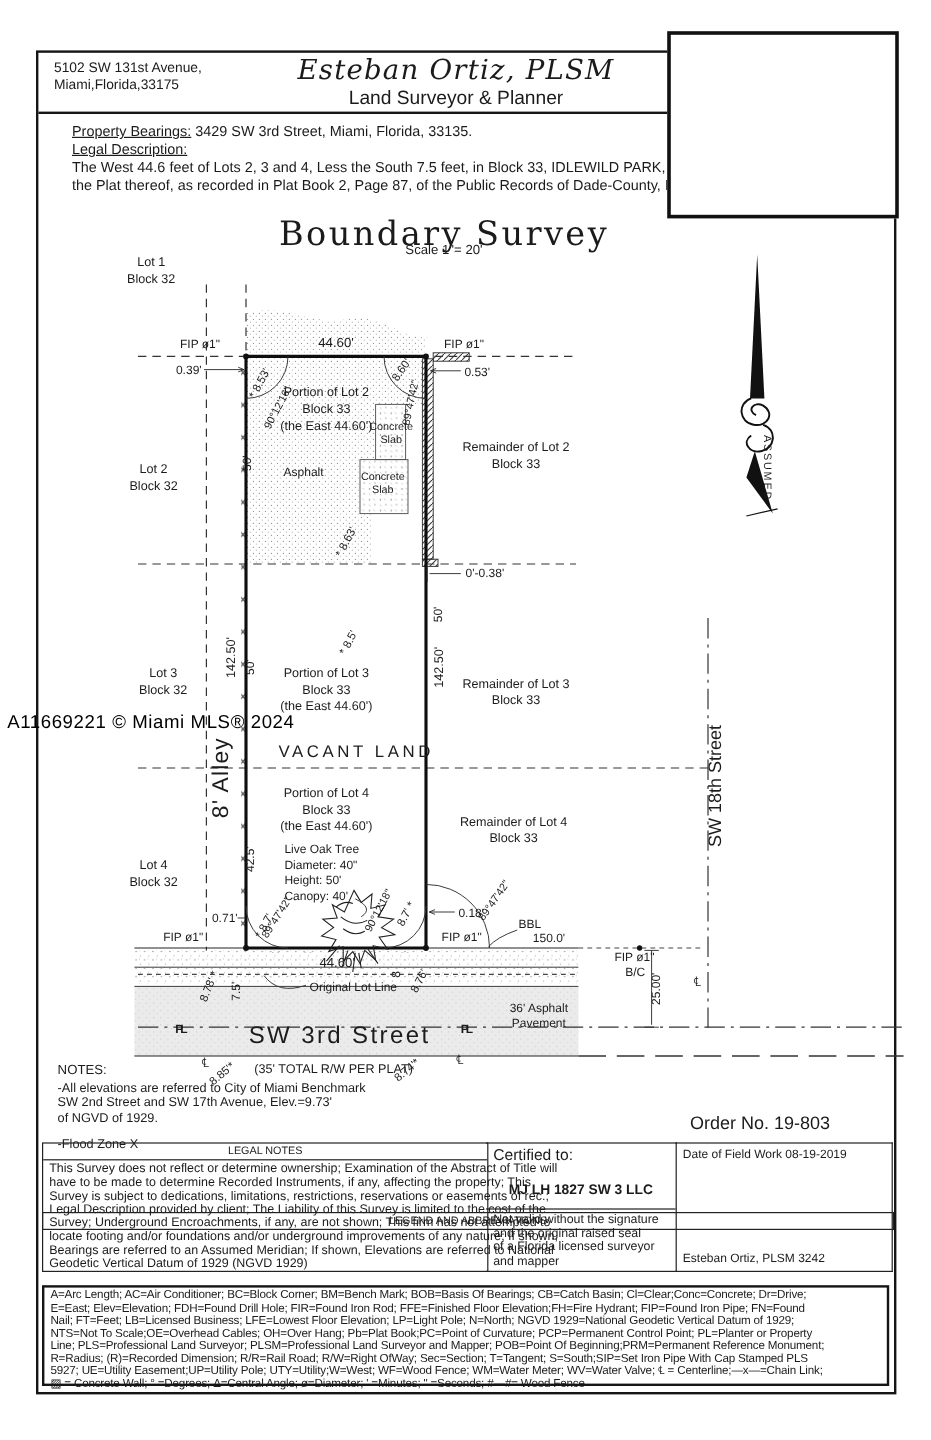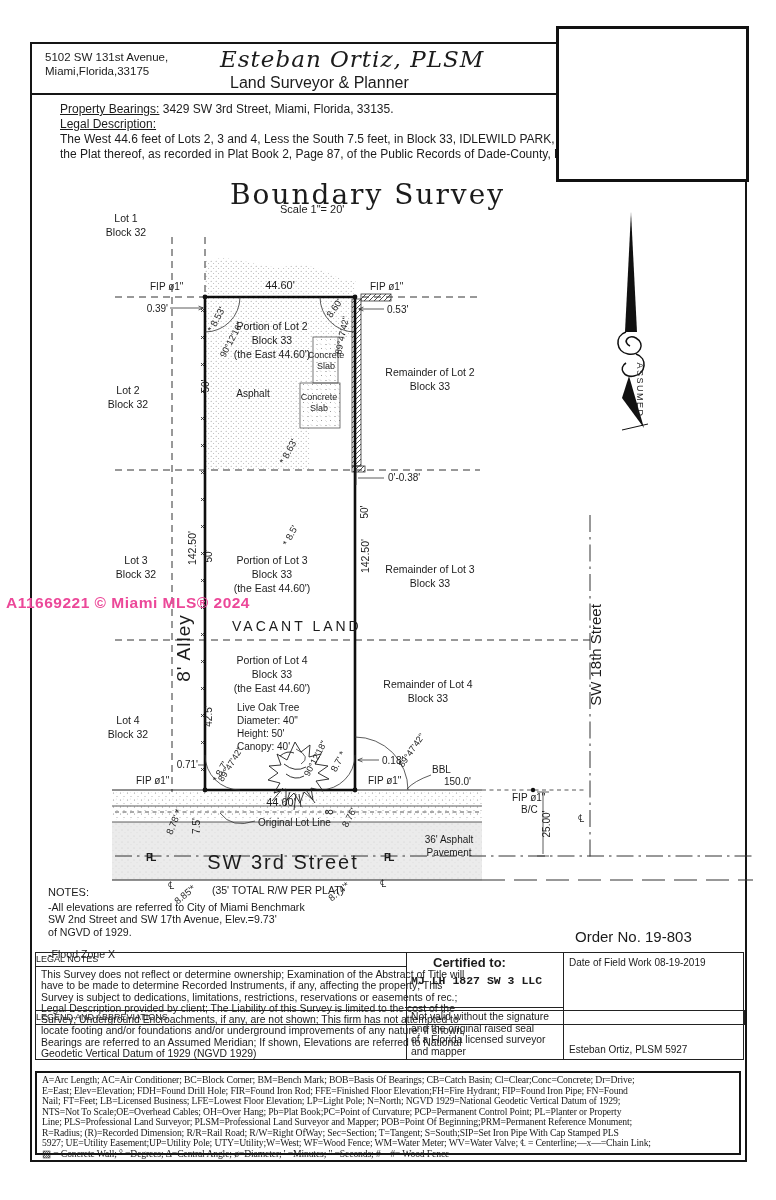--- a/index.html
+++ b/index.html
@@ -1,38 +1,38 @@
 <!DOCTYPE html>
 <html><head>
 <meta charset="utf-8">
 <style>
   html,body{margin:0;padding:0;background:#fff;}
   .page{position:relative;width:776px;height:1200px;background:#fff;overflow:hidden;
         font-family:"Liberation Sans",sans-serif;color:#1b1b1b;}
   .abs{position:absolute;}
   .bx{border:2px solid #151515;}
   .thin{border:1.2px solid #222;}
-  .ctr{}
+  .ctr{text-align:center;}
   .nw{white-space:nowrap;}
   .serif{font-family:"DejaVu Serif","Liberation Serif",serif;}
   .u{text-decoration:underline;}
   svg text{font-family:"Liberation Sans",sans-serif;fill:#1c1c1c;}
   svg .mid{text-anchor:middle;}
   svg .end{text-anchor:end;}.s9{font-size:9px}.s95{font-size:9.5px}.s10{font-size:10px}
   .s105{font-size:10.5px}.s11{font-size:11px}.s15{font-size:15px}
   .s19{font-size:19px;letter-spacing:1px}.s20{font-size:20px;letter-spacing:2px}
   .ln{stroke:#222;stroke-width:1;fill:none}
   .ln8{stroke:#333;stroke-width:.8;fill:none}
   .hv{stroke:#0e0e0e;stroke-width:2.6;fill:none}
   .dsh{stroke:#333;stroke-width:1;fill:none;stroke-dasharray:7 5}
   .dsh2{stroke:#444;stroke-width:.9;fill:none;stroke-dasharray:4 3.5}
   .dd{stroke:#333;stroke-width:1;fill:none;stroke-dasharray:17 5 2.5 5}
   .ldsh{stroke:#333;stroke-width:1.1;fill:none;stroke-dasharray:23 9}
-  .wmk{color:#ec4899;letter-spacing:.5px;font-weight:bold;}
-  .legend-line{font-size:9.7px;line-height:10.5px;letter-spacing:-.15px;white-space:nowrap;font-family:Liberation Serif, serif;}
+  .wmk{color:#000000;letter-spacing:.5px;}
+  .legend-line{font-size:9.7px;line-height:10.5px;letter-spacing:-.15px;white-space:nowrap;}
   .legal-line{font-size:10.4px;line-height:11.3px;white-space:nowrap;}
 </style>
 </head>
 <body>
 
 <div class="page">
 
   <div class="abs bx" style="left:30px;top:42px;width:713px;height:1116px;"></div>
 
   <div class="abs" style="left:32px;top:93px;width:711px;border-top:2px solid #151515;"></div>
@@ -274,34 +274,34 @@
       <div class="legal-line">Legal Description provided by client; The Liability of this Survey is limited to the cost of the</div>
       <div class="legal-line">Survey; Underground Encroachments, if any, are not shown; This firm has not attempted to</div>
       <div class="legal-line">locate footing and/or foundations and/or underground improvements of any nature; If shown,</div>
       <div class="legal-line">Bearings are referred to an Assumed Meridian; If shown, Elevations are referred to National</div>
       <div class="legal-line">Geodetic Vertical Datum of 1929 (NGVD 1929)</div>
     </div>
   </div>
 
   <div class="abs thin" style="left:405px;top:952px;width:158px;height:106px;border-left:none;">
     <div style="height:50px;border-bottom:1.2px solid #222;padding:2px 6px;">
-      <div style="font-size:13px;font-weight:bold;margin-left:22px;">Certified to:</div>
-      <div class="ctr" style="font-size:11.5px;font-weight:bold;margin-top:4px;font-family:Liberation Mono, monospace;">MJ LH 1827 SW 3 LLC</div>
+      <div style="font-size:13px;font-weight:normal;">Certified to:</div>
+      <div class="ctr" style="font-size:11.5px;font-weight:bold;margin-top:16px;">MJ LH 1827 SW 3 LLC</div>
     </div>
     <div style="padding:3px 6px;font-size:10.3px;line-height:11.6px;">
       <div>Not valid without the signature</div>
       <div>and the original  raised seal</div>
       <div>of a Florida licensed surveyor</div>
       <div>and mapper</div>
     </div>
   </div>
 
   <div class="abs thin" style="left:563px;top:952px;width:180px;height:106px;border-left:none;">
     <div style="padding:4px 6px;font-size:10px;">Date of Field Work 08-19-2019</div>
-    <div style="position:absolute;left:6px;bottom:4px;font-size:10px;">Esteban Ortiz, PLSM 5927</div>
+    <div style="position:absolute;left:6px;bottom:4px;font-size:10px;">Esteban Ortiz, PLSM 3242</div>
   </div>
 
   <div class="abs thin ctr" style="left:35px;top:1010px;width:708px;height:13px;font-size:9px;line-height:13px;">LEGEND AND ABBREVIATIONS</div>
   <div class="abs bx" style="left:35px;top:1071px;width:706px;height:84px;padding:2px 5px;box-sizing:border-box;">
     <div class="legend-line">A=Arc Length; AC=Air Conditioner; BC=Block Corner; BM=Bench Mark; BOB=Basis Of Bearings; CB=Catch Basin; Cl=Clear;Conc=Concrete; Dr=Drive;</div>
     <div class="legend-line">E=East; Elev=Elevation; FDH=Found Drill Hole; FIR=Found Iron Rod; FFE=Finished Floor Elevation;FH=Fire Hydrant; FIP=Found Iron Pipe; FN=Found</div>
     <div class="legend-line">Nail; FT=Feet; LB=Licensed Business; LFE=Lowest Floor Elevation; LP=Light Pole; N=North; NGVD 1929=National Geodetic Vertical Datum of 1929;</div>
     <div class="legend-line">NTS=Not To Scale;OE=Overhead Cables; OH=Over Hang; Pb=Plat Book;PC=Point of Curvature; PCP=Permanent Control Point; PL=Planter or Property</div>
     <div class="legend-line">Line; PLS=Professional Land Surveyor; PLSM=Professional Land Surveyor and Mapper; POB=Point Of Beginning;PRM=Permanent Reference Monument;</div>
     <div class="legend-line">R=Radius; (R)=Recorded Dimension; R/R=Rail Road; R/W=Right OfWay; Sec=Section; T=Tangent; S=South;SIP=Set Iron Pipe With Cap Stamped PLS</div>

